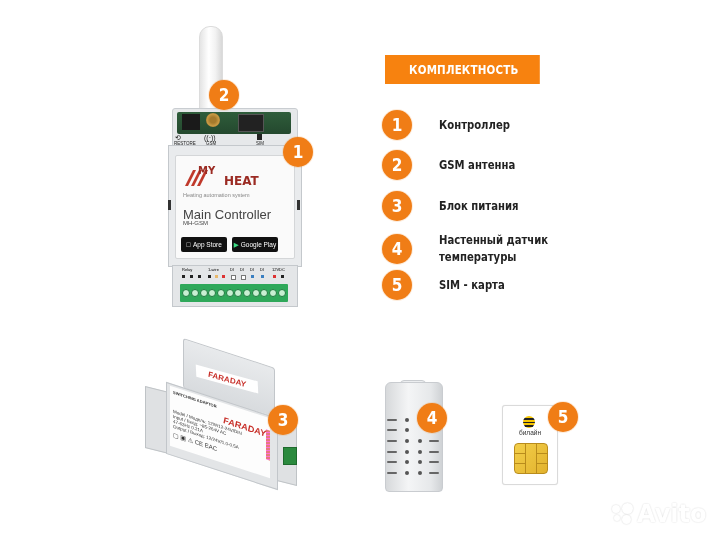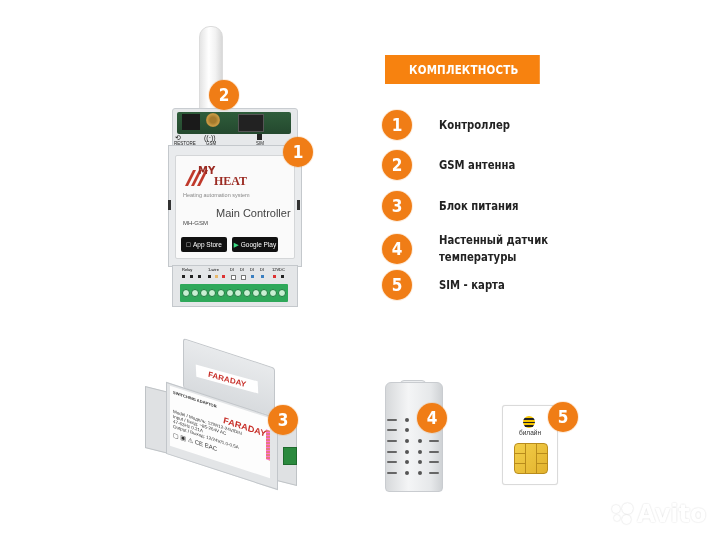--- a/index.html
+++ b/index.html
@@ -54,21 +54,21 @@
     position: absolute; left: 168px; top: 145px; width: 132px; height: 120px;
     background: #e9ebed; border: 1px solid #c4c8cc;
   }
   .ctrl-face {
     position: absolute; left: 175px; top: 155px; width: 118px; height: 102px;
     background: #fafafa; border: 1px solid #d4d6d8; border-radius: 2px;
   }
   .logo-stripes { position: absolute; left: 183px; top: 169px; width: 26px; height: 18px; }
   .logo-text { position: absolute; left: 198px; top: 166px; font-size: 12px; font-weight: bold; color: #9b2b23; font-family: "DejaVu Sans", sans-serif; line-height: 10px; }
   .logo-sub { position: absolute; left: 183px; top: 192px; font-size: 5.5px; color: #888; }
-  .main-ctrl { position: absolute; left: 183px; top: 207px; font-size: 11px; color: #444; margin-left: 33px; }
+  .main-ctrl { position: absolute; left: 183px; top: 207px; font-size: 13px; color: #444; }
   .model { position: absolute; left: 183px; top: 220px; font-size: 6px; color: #444; }
   .store-btn {
     position: absolute; top: 237px; height: 15px; background: #111; color: #fff; border-radius: 2px;
     font-size: 6.5px; display: flex; align-items: center; justify-content: center; gap: 2px;
   }
   .ctrl-bottom {
     position: absolute; left: 172px; top: 265px; width: 124px; height: 40px;
     background: #e4e6e8; border: 1px solid #c4c8cc;
   }
   .term-labels { position: absolute; left: 178px; top: 267px; width: 112px; height: 12px; }
@@ -188,21 +188,21 @@
   <div class="side-notch" style="left:168px;top:200px;"></div>
   <div class="side-notch" style="left:297px;top:200px;"></div>
   <div class="ctrl-face"></div>
   <svg class="logo-stripes" viewBox="0 0 26 18">
     <path d="M2 17 L10 1 L13 1 L5 17 Z" fill="#c0392b"></path>
     <path d="M8 17 L16 1 L19 1 L11 17 Z" fill="#c0392b"></path>
     <path d="M14 17 L22 1 L25 1 L17 17 Z" fill="#c0392b"></path>
   </svg>
   <div class="logo-text">
     <div style="font-size:10px;">MY</div>
-    <div style="margin-left:16px;font-family:Liberation Serif, serif;">HEAT</div>
+    <div style="margin-left:26px;">HEAT</div>
   </div>
   <div class="logo-sub">Heating automation system</div>
   <div class="main-ctrl">Main Controller</div>
   <div class="model">MH-GSM</div>
   <div class="store-btn" style="left:181px;width:46px;">
     <span></span>
     <span>App Store</span>
   </div>
   <div class="store-btn" style="left:232px;width:46px;">
     <span style="color:#3ddc84;">▶</span>

